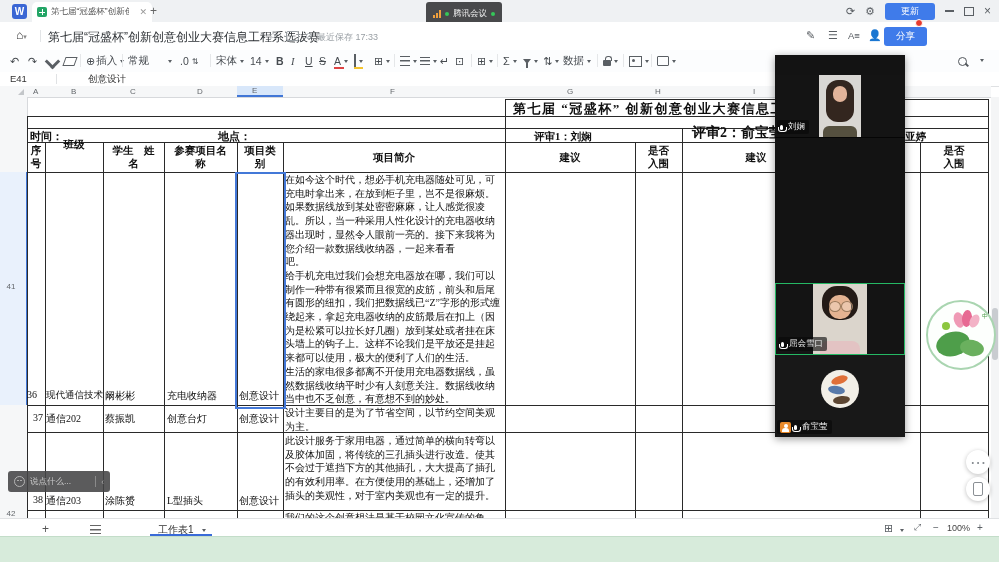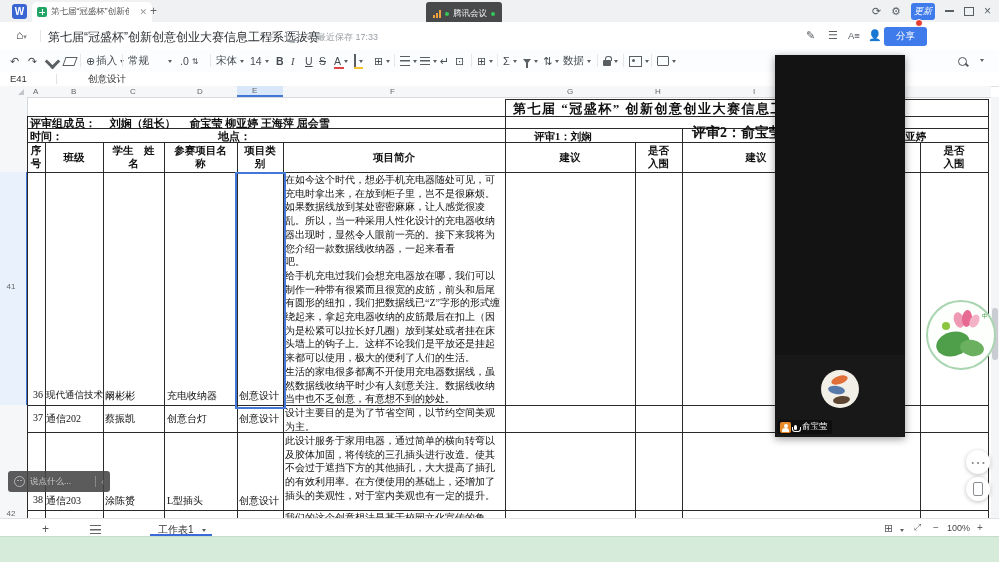--- a/index.html
+++ b/index.html
@@ -15,21 +15,21 @@
     background:linear-gradient(#fff,#fff) 0 50%/6px 1px no-repeat,linear-gradient(#fff,#fff) 50% 0/1px 6px no-repeat;}
   .tab-title{font-size:8.5px;color:#555;white-space:nowrap;overflow:hidden;max-width:78px;}
   .tab-close{color:#999;font-size:9px;margin-left:auto;}
   .newtab{left:150px;top:4px;color:#666;font-size:12px;}
   .meet-pill{left:426px;top:2px;height:23px;background:#48494b;border-radius:3px;display:flex;align-items:center;padding:0 7px;gap:4px;}
   .bars{display:flex;align-items:flex-end;gap:1px;height:8px;}
   .bars i{display:block;width:2px;background:#f0a03c;}
   .gdot{width:4px;height:4px;border-radius:50%;background:#35c759;}
   .meet-pill span{font-size:8.5px;color:#eee;}
   .tb-right{right:8px;top:0;height:22px;display:flex;align-items:center;gap:10px;color:#5a5f64;font-size:11px;}
-  .btn-update{background:#3f7bea;color:#fff;font-size:9px;border-radius:3px;padding:2px 3px;font-style:italic;}
+  .btn-update{background:#3f7bea;color:#fff;font-size:9px;border-radius:3px;padding:2px 16px;}
   .win-min{width:9px;height:1.5px;background:#5a5f64;}
   .win-max{width:8px;height:7px;border:1.2px solid #5a5f64;}
   
   .docbar{left:0;top:22px;width:999px;height:28px;background:#fff;border-bottom:1px solid #ececee;}
   .doc-title{font-size:12px;color:#2b2f33;}
   .dim{color:#9aa0a5;font-size:9px;}
   .btn-share{background:#3f7bea;color:#fff;font-size:9.5px;border-radius:3px;padding:3px 12px;}
   .avatar{width:16px;height:16px;border-radius:50%;background:#e8a04c;position:relative;}
   .avatar::after{content:"";position:absolute;right:-1px;bottom:-1px;width:6px;height:6px;border-radius:50%;background:#e63b2e;border:1px solid #fff;}
   
@@ -296,46 +296,45 @@
       <div class="gl" style="left: 27px; top: 172px; height: 1px; width: 961px;"></div>
       <div class="gl" style="left: 27px; top: 405px; height: 1px; width: 961px;"></div>
       <div class="gl" style="left: 27px; top: 432px; height: 1px; width: 961px;"></div>
       <div class="gl" style="left: 27px; top: 510px; height: 1px; width: 961px;"></div>
     </div>
 
   <div class="a sheet">
 
     <div class="st b" style="left:513px;top:100px;font-size:13px;letter-spacing:1.5px;white-space:nowrap">第七届 “冠盛杯” 创新创意创业大赛信息工程系选拔赛</div>
 
-    <div class="st b" style="left:30px;top:116px;font-size:11px;white-space:nowrap">评审组成员：　 刘娴（组长）　 俞宝莹  柳亚婷  王海萍  屈会雪</div>
 
     <div class="st b" style="left:30px;top:129px;font-size:11px">时间：</div>
     <div class="st b" style="left:218px;top:129px;font-size:11px">地点：</div>
     <div class="st b" style="left:534px;top:130px;font-size:10.5px;white-space:nowrap">评审1：刘娴</div>
     <div class="st b" style="left:692px;top:124px;font-size:14px;white-space:nowrap">评审2：俞宝莹</div>
     <div class="st b" style="left:858px;top:130px;font-size:10.5px;white-space:nowrap">评审3：柳亚婷</div>
 
     <div class="st b pre" style="left:27px;top:144px;width:18px;font-size:10.5px;line-height:13px">序
 号</div>
-    <div class="st b pre" style="left:45px;top:151px;width:58px;font-size:10.5px">班级</div>
+    <div class="st b pre" style="left:45px;top:138px;width:58px;font-size:10.5px">班级</div>
     <div class="st b pre" style="left:103px;top:144px;width:61px;font-size:10.5px;line-height:13px">学生　姓
 名</div>
     <div class="st b pre" style="left:164px;top:144px;width:73px;font-size:10.5px;line-height:13px">参赛项目名
 称</div>
     <div class="st b pre" style="left:237px;top:144px;width:46px;font-size:10.5px;line-height:13px">项目类
 别</div>
     <div class="st b pre" style="left:283px;top:151px;width:222px;font-size:10.5px">项目简介</div>
     <div class="st b pre" style="left:505px;top:151px;width:130px;font-size:10.5px">建议</div>
     <div class="st b pre" style="left:635px;top:144px;width:47px;font-size:10.5px;line-height:13px">是否
 入围</div>
     <div class="st b pre" style="left:682px;top:151px;width:148px;font-size:10.5px">建议</div>
     <div class="st b pre" style="left:920px;top:144px;width:68px;font-size:10.5px;line-height:13px">是否
 入围</div>
 
-    <div class="st" style="left:27px;top:389px;width:16px;text-align:right;font-size:10px">36</div>
+    <div class="st" style="left:27px;top:389px;width:35px;font-size:10px">36</div>
     <div class="st" style="left:46px;top:389px;font-size:9.5px;white-space:nowrap">现代通信技术</div>
     <div class="st" style="left:105px;top:389px;font-size:10px">阚彬彬</div>
     <div class="st" style="left:167px;top:389px;font-size:10px">充电收纳器</div>
     <div class="st" style="left:239px;top:389px;font-size:10px">创意设计</div>
     <div class="st desc" style="left:285px;top:173px">在如今这个时代，想必手机充电器随处可见，可充电时拿出来，在放到柜子里，岂不是很麻烦。如果数据线放到某处密密麻麻，让人感觉很凌乱。所以，当一种采用人性化设计的充电器收纳器出现时，显然令人眼前一亮的。接下来我将为您介绍一款数据线收纳器，一起来看看
 吧。
 给手机充电过我们会想充电器放在哪，我们可以制作一种带有很紧而且很宽的皮筋，前头和后尾有圆形的纽扣，我们把数据线已“Z”字形的形式缠绕起来，拿起充电器收纳的皮筋最后在扣上（因为是松紧可以拉长好几圈）放到某处或者挂在床头墙上的钩子上。这样不论我们是平放还是挂起来都可以使用，极大的便利了人们的生活。
 生活的家电很多都离不开使用充电器数据线，虽然数据线收纳平时少有人刻意关注。数据线收纳当中也不乏创意，有意想不到的妙处。</div>
 
     <div class="st" style="left:27px;top:412px;width:16px;text-align:right;font-size:10px">37</div>
@@ -377,23 +376,47 @@
 
   <div class="a chatpill">
     <span class="smiley"></span>
     <span>说点什么...</span>
     <span style="width:1px;height:11px;background:#8a8a8a;margin-left:auto"></span>
     <span style="color:#aaa">‹</span>
   </div>
 
   <div class="a panel">
 
-
-
-
+    <div class="tile" style="top:20px;height:63px">
+      <div class="vid" style="left:44px;width:42px;background:#d9d7d3">
+        <i style="left:7px;top:5px;width:28px;height:42px;border-radius:12px;background:#33261f"></i>
+        <i style="left:14px;top:11px;width:14px;height:16px;border-radius:7px;background:#e2b49a"></i>
+        <i style="left:4px;bottom:0;width:34px;height:11px;border-radius:6px 6px 0 0;background:#55503f"></i>
+      </div>
+      <div class="plabel">
+        <span class="mic"></span>
+        <span>刘娴</span>
+      </div>
+    </div>
+
+
+
+    <div class="tile" style="top:228px;height:72px;border:1.5px solid #25b864">
+      <div class="vid" style="left:37px;width:54px;background:#dbd5cc">
+        <i style="left:9px;top:2px;width:36px;height:34px;border-radius:15px;background:#241b16"></i>
+        <i style="left:16px;top:11px;width:22px;height:24px;border-radius:10px;background:#e5b391"></i>
+        <i style="left:16px;top:17px;width:10px;height:9px;border:1px solid #9a7a5c;border-radius:50%;background:rgba(255,255,255,.25)"></i>
+        <i style="left:28px;top:17px;width:10px;height:9px;border:1px solid #9a7a5c;border-radius:50%;background:rgba(255,255,255,.25)"></i>
+        <i style="left:7px;bottom:0;width:40px;height:13px;border-radius:8px 8px 0 0;background:#e3c3c3"></i>
+      </div>
+      <div class="plabel">
+        <span class="mic"></span>
+        <span>屈会雪口</span>
+      </div>
+    </div>
 
     <div class="tile" style="top:300px;height:82px;border-bottom:none">
       <div class="vid" style="left:0;width:130px;background:#181818">
         <i style="left:46px;top:15px;width:38px;height:38px;border-radius:50%;background:#f2efe7;overflow:hidden"></i>
         <i style="left:56px;top:21px;width:17px;height:8px;border-radius:50%;background:#e07038;transform:rotate(-18deg)"></i>
         <i style="left:53px;top:31px;width:17px;height:8px;border-radius:50%;background:#587aaa;transform:rotate(8deg)"></i>
         <i style="left:58px;top:41px;width:17px;height:8px;border-radius:50%;background:#5c4632;transform:rotate(-6deg)"></i>
       </div>
       <div class="plabel">
         <span class="badge-host"></span>

